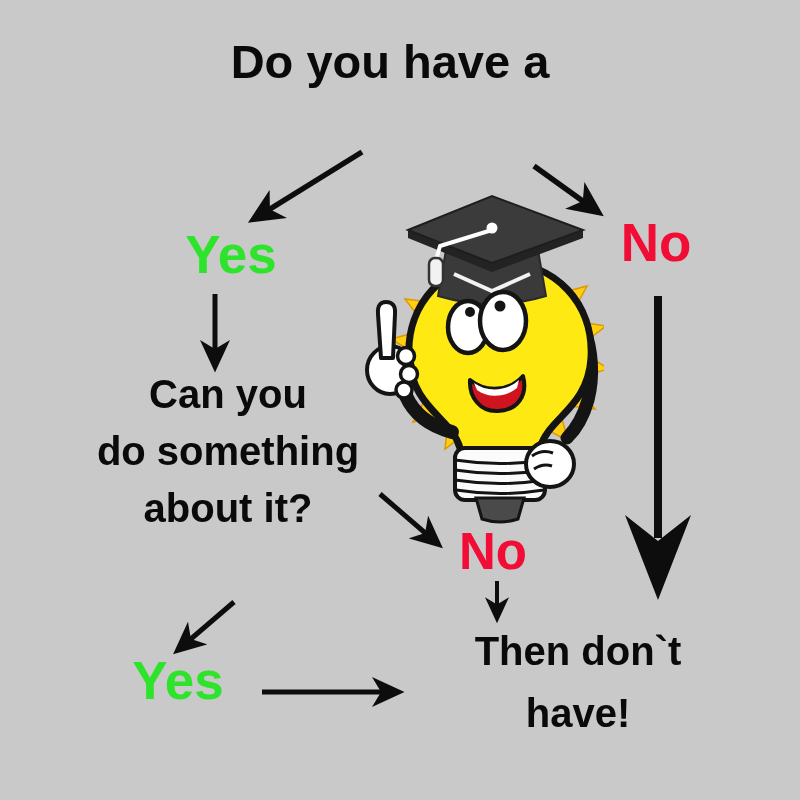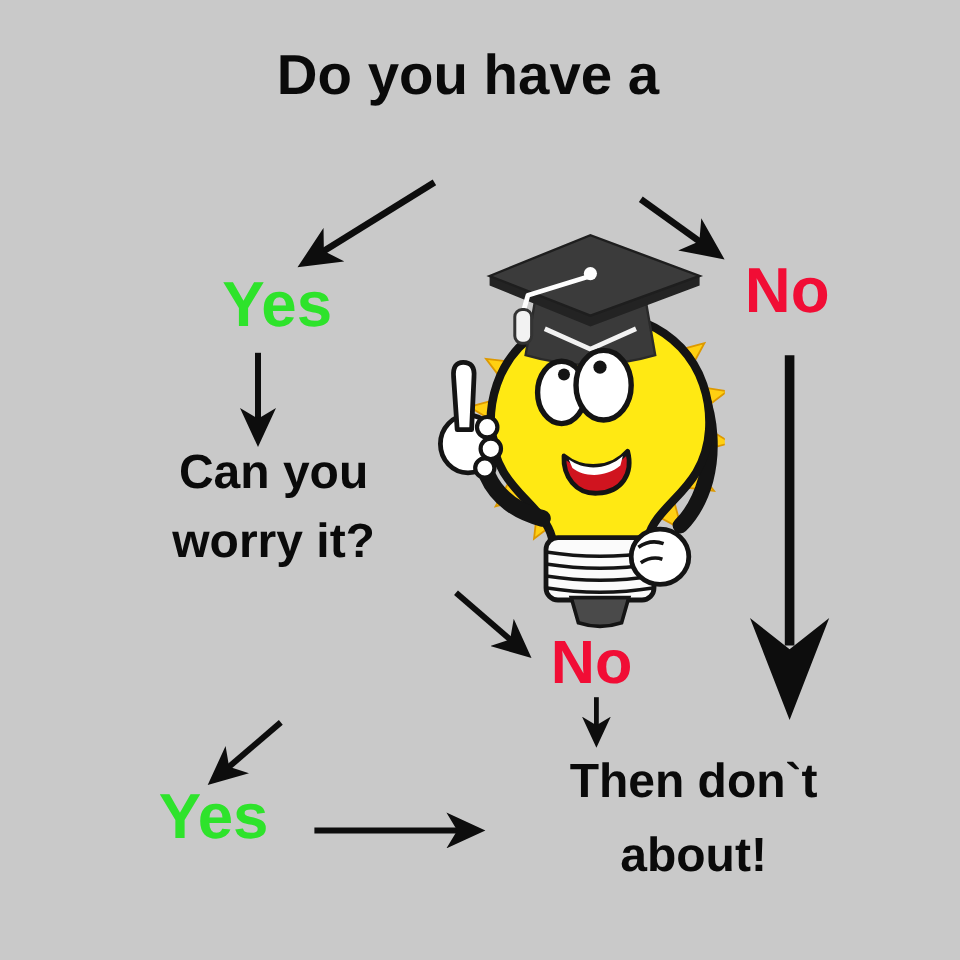--- a/index.html
+++ b/index.html
@@ -118,24 +118,25 @@
 
   <div class="txt title">
     <div>Do you have a</div>
   </div>
 
   <div class="txt yes1">Yes</div>
   <div class="txt no1">No</div>
 
   <div class="txt q2">
     <div>Can you</div>
-    <div>worry it?</div>
+    <div>do something</div>
+    <div>about it?</div>
   </div>
 
   <div class="txt no2">No</div>
   <div class="txt yes2">Yes</div>
 
   <div class="txt conclusion">
     <div>Then don`t</div>
-    <div>about!</div>
+    <div>have!</div>
   </div>
 
 </div>
 
 </body></html>

